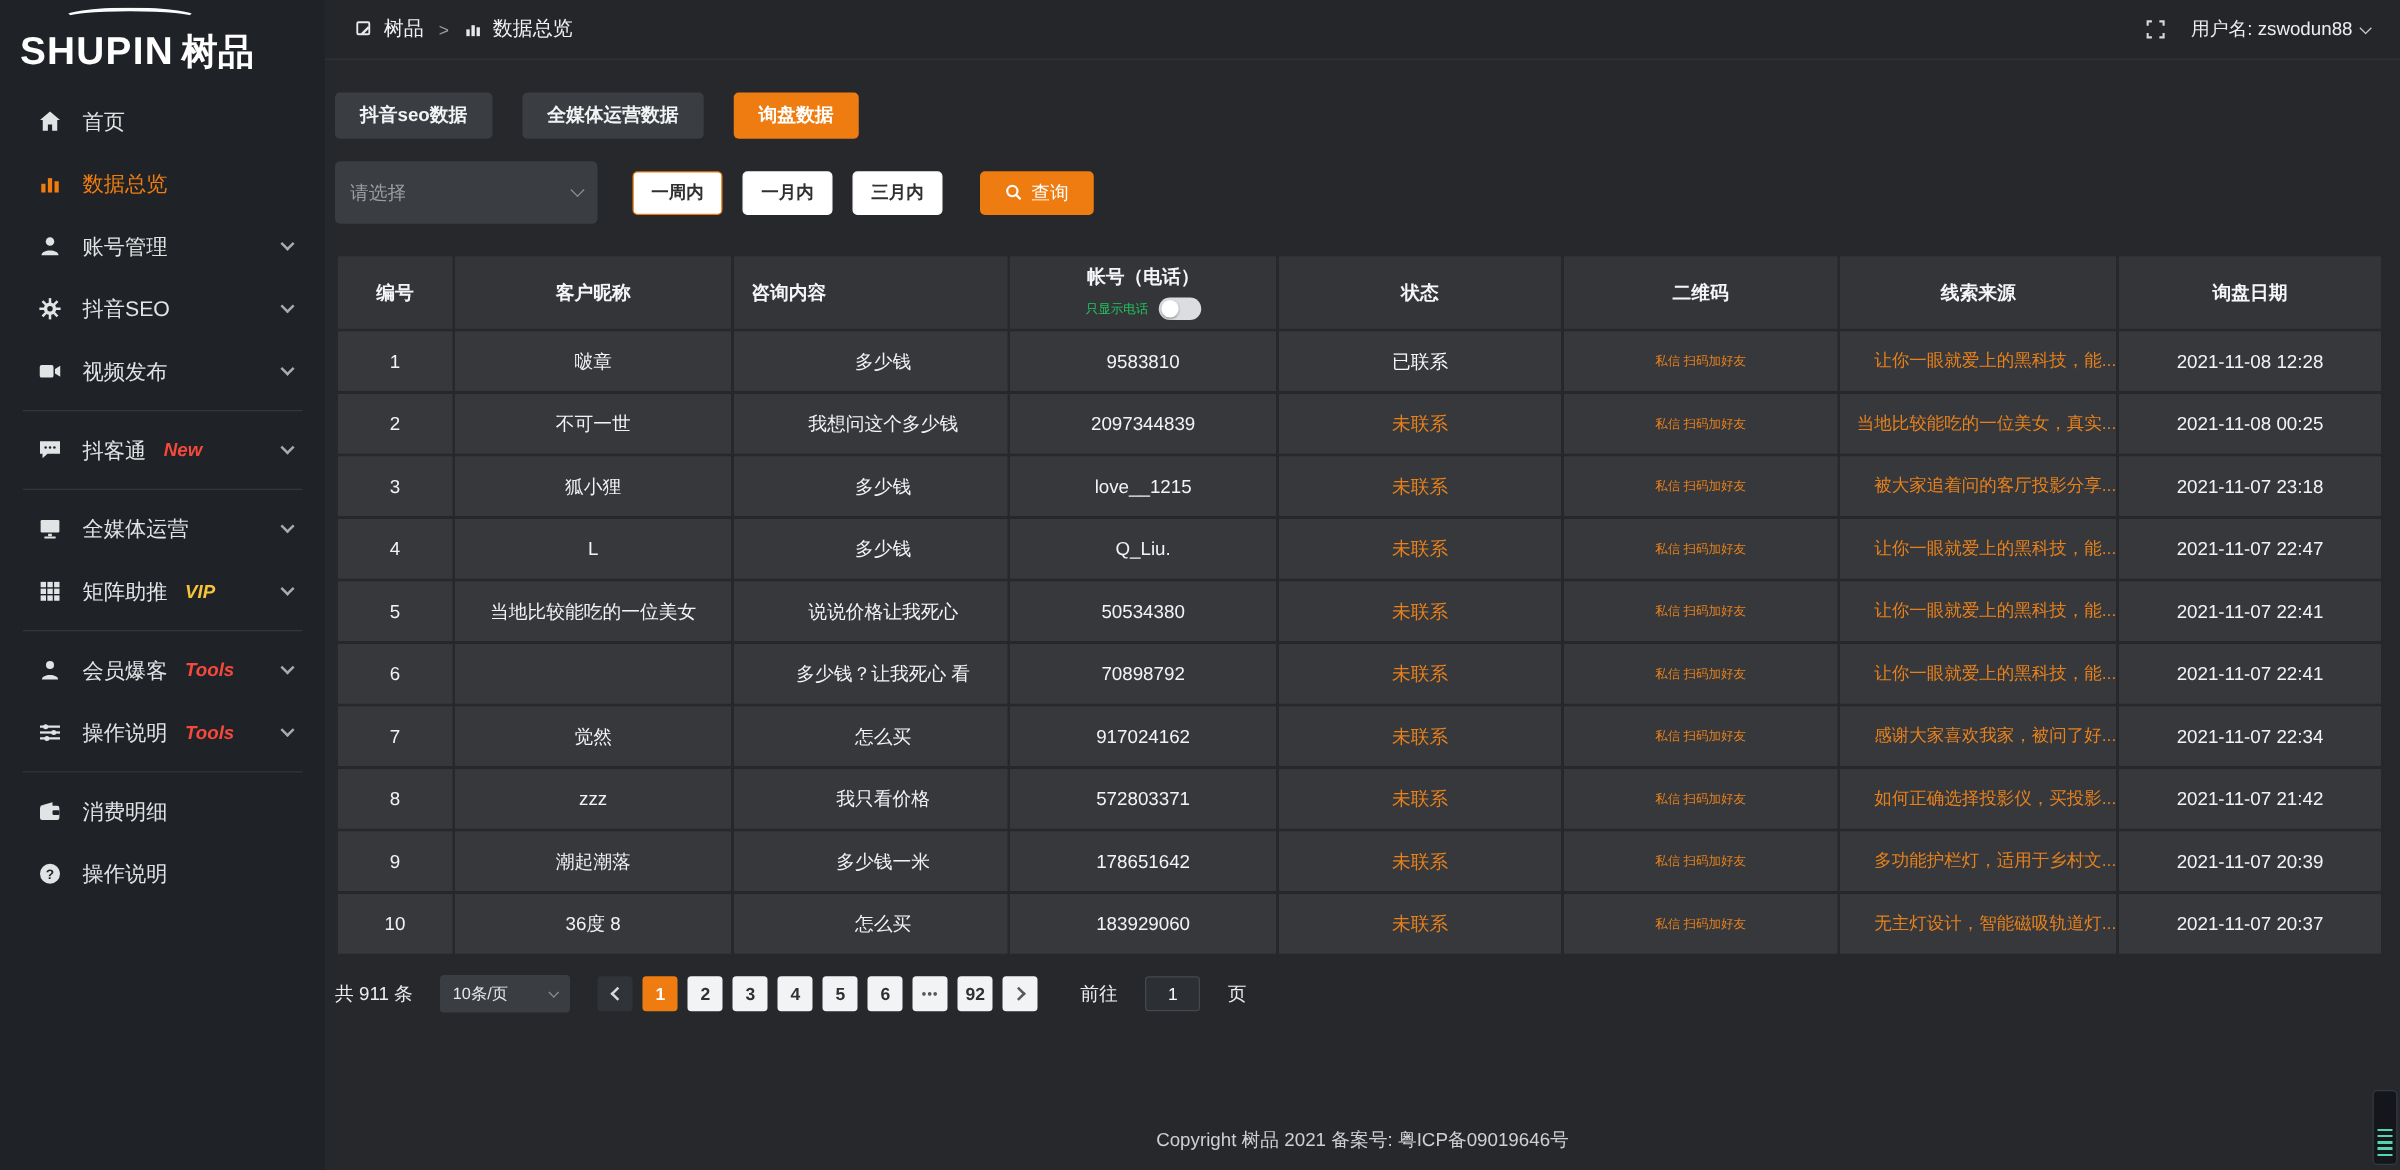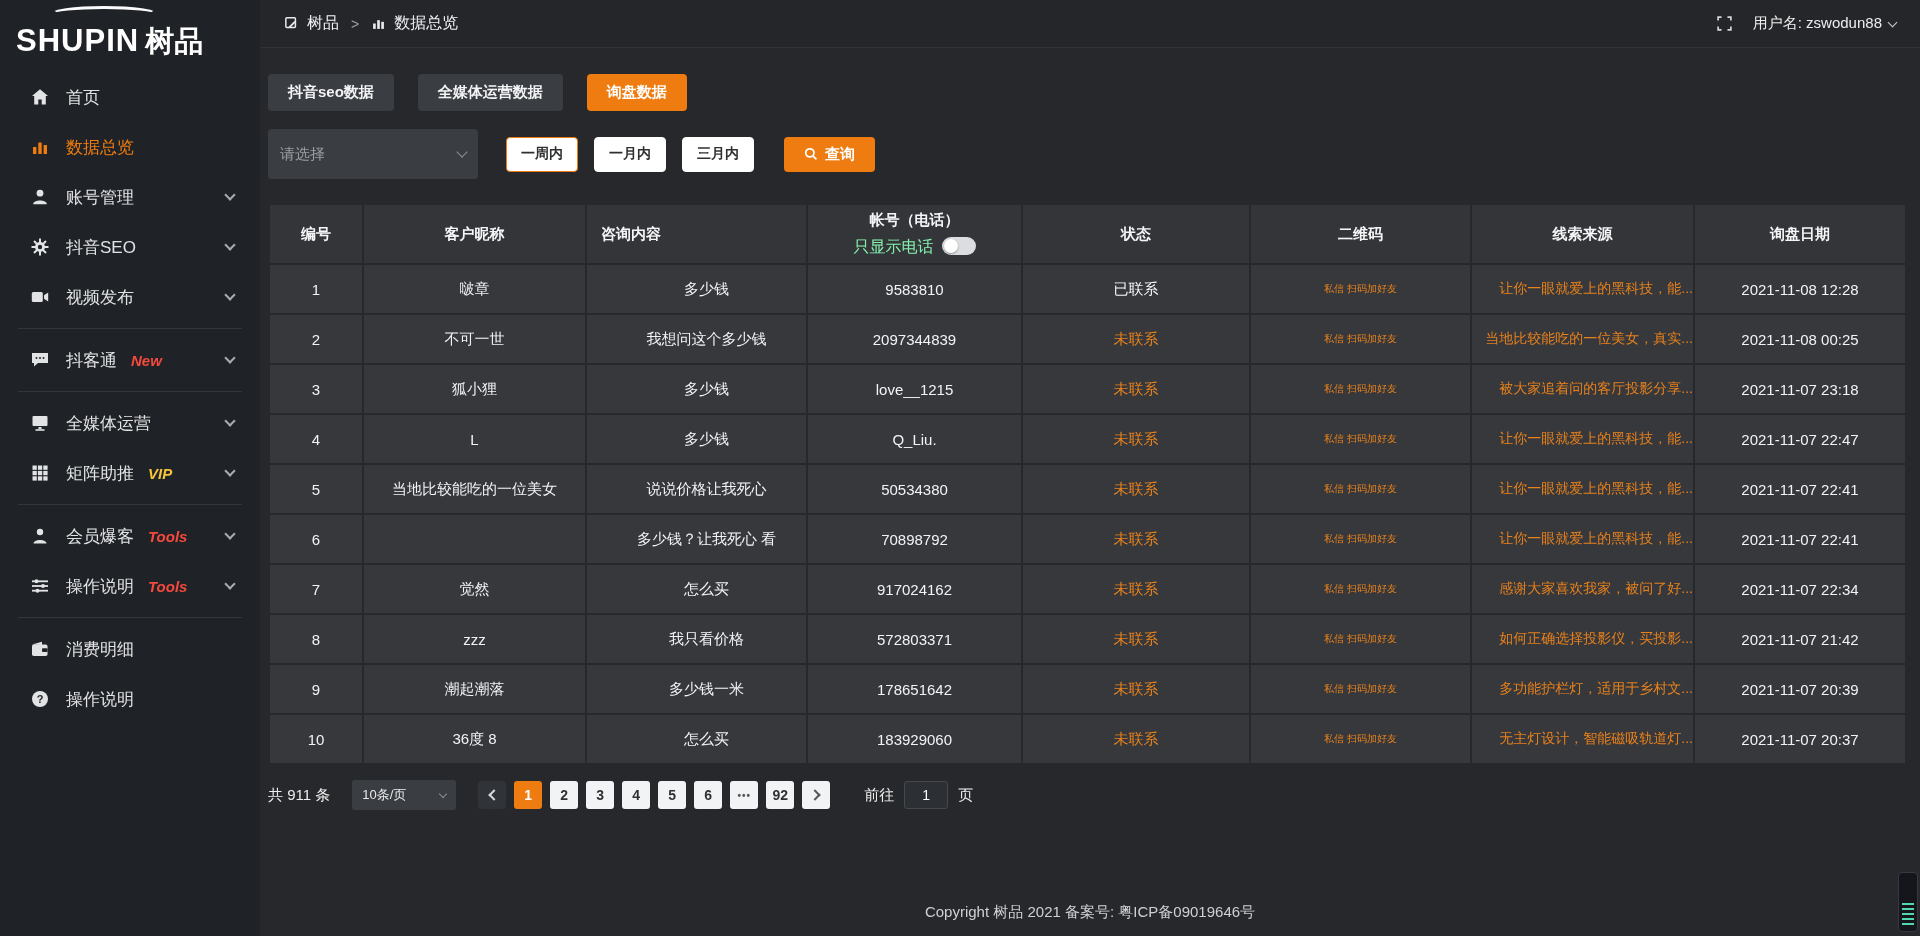--- a/index.html
+++ b/index.html
@@ -59,30 +59,30 @@
   .select{width:210px;height:50px;background:#3a3d41;border-radius:4px;display:flex;
     align-items:center;padding:0 12px;color:#9b9da1;font-size:15px;cursor:pointer;margin-right:12px}
   .sel-chevron{margin-left:auto;width:8px;height:8px;border-right:1.8px solid #8d8f93;
     border-bottom:1.8px solid #8d8f93;transform:rotate(45deg);margin-top:-4px}
   .periods{display:flex;gap:16px}
   .period-btn{height:35px;min-width:72px;padding:0 13px;background:#fff;color:#2e3032;
     font-size:14px;font-weight:600;border-radius:4px;border:1px solid #fff;
     display:flex;align-items:center;justify-content:center;cursor:pointer}
   .period-btn.selected{border:1px solid var(--accent)}
   .search-btn{height:35px;padding:0 20px;background:var(--accent);color:#fff;border-radius:4px;
-    display:flex;align-items:center;gap:7px;font-size:15px;font-weight:700;margin-left:14px;cursor:pointer}
+    display:flex;align-items:center;gap:7px;font-size:15px;font-weight:400;margin-left:14px;cursor:pointer}
   .search-btn svg{width:14px;height:14px;stroke:#fff;fill:none;stroke-width:2}
   
   .data-table{margin-top:24px;border-collapse:collapse;table-layout:fixed;width:1637px}
   .data-table th,.data-table td{border:2px solid #26282b;white-space:nowrap;overflow:hidden}
   .data-table th{background:#333539;height:60px;font-size:15px;font-weight:bold;
     color:#f4f5f6;text-align:center}
   .data-table th.th-left{text-align:left;padding-left:14px}
-  .th-sub{display:flex;align-items:flex-start;justify-content:center;gap:8px;margin-top:7px;
-    font-size:16px;font-weight:normal;color:#86efac}
+  .th-sub{display:flex;align-items:center;justify-content:center;gap:8px;margin-top:7px;
+    font-size:10px;font-weight:normal;color:#22c55e}
   .toggle{width:34px;height:18px;border-radius:10px;background:#dcdde0;position:relative;
     cursor:pointer;flex:none;display:inline-block}
   .toggle::after{content:"";position:absolute;left:2px;top:2px;width:14px;height:14px;
     background:#fff;border-radius:50%;box-shadow:0 1px 2px rgba(0,0,0,.35)}
   .data-table td{background:#36383c;height:50px;font-size:15px;color:#f2f3f4;text-align:center}
   td.c-content{text-align:center;padding-left:20px}
   td.c-qr{color:var(--tbl-orange);font-size:10px;cursor:pointer}
   td.c-source{text-align:right;color:var(--tbl-orange);font-size:14px;cursor:pointer}
   td.c-status.uncontacted{color:var(--tbl-orange)}
   td.c-status.contacted{color:#f5f6f7}
@@ -95,21 +95,21 @@
   .page-btn{width:28px;height:28px;border-radius:3px;background:#f2f3f5;color:#2f3133;
     display:flex;align-items:center;justify-content:center;font-size:14px;font-weight:bold;
     margin-left:8px;cursor:pointer}
   .page-btn.active{background:var(--accent);color:#fff}
   .page-btn.ellipsis{font-size:10px;letter-spacing:1px;color:#55585c}
   .page-btn.prev{background:#303338;margin-left:22px}
   .page-chevron-left{width:8px;height:8px;border-left:2px solid #d8d9db;
     border-bottom:2px solid #d8d9db;transform:rotate(45deg);margin-left:3px}
   .page-chevron-right{width:8px;height:8px;border-right:2px solid #55585c;
     border-top:2px solid #55585c;transform:rotate(45deg);margin-right:3px}
-  .goto{margin-left:34px;display:flex;align-items:center;gap:10px}
+  .goto{margin-left:34px;display:flex;align-items:center;gap:22px}
   .goto-input{width:44px;height:28px;background:#2c2f33;border:1px solid #45484d;
     border-radius:3px;color:#fff;text-align:center;font-size:14px;outline:none}
   
   .footer{position:absolute;left:260px;right:0;bottom:14px;text-align:center;
     color:#cfd0d2;font-size:15px}
   .floating-widget{position:absolute;right:2px;bottom:4px;width:20px;height:60px;
     background:#14161c;border:1px solid #343944;border-radius:4px;z-index:4}
   .fw-stripes{position:absolute;left:3px;right:3px;bottom:6px;height:22px;
     background:repeating-linear-gradient(to bottom,#53d6ae 0 2px,transparent 2px 5px)}
 </style>

